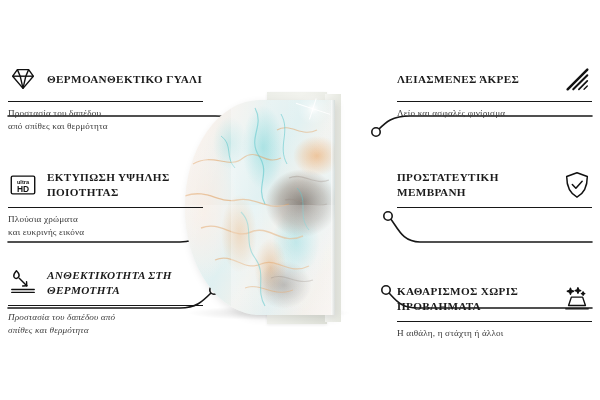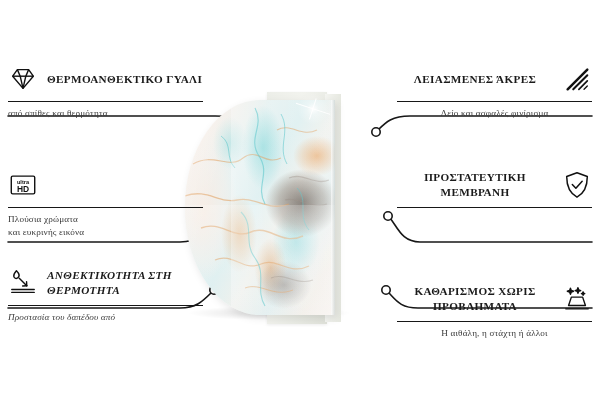--- a/index.html
+++ b/index.html
@@ -70,21 +70,21 @@
   .sparkle:before{width:36px;height:1.4px;transform:translate(-50%,-50%) rotate(18deg);}
   .sparkle:after{width:1.4px;height:22px;transform:translate(-50%,-50%) rotate(18deg);}
   .prodshadow{
     position:absolute;left:4px;top:206px;width:160px;height:14px;
     background:radial-gradient(ellipse at 50% 50%, rgba(0,0,0,.13) 0%, rgba(0,0,0,0) 72%);
   }
 
   
   .feat{position:absolute;width:195px;}
   .feat.left{left:8px;text-align:left;}
-  .feat.right{right:8px;text-align:center;}
+  .feat.right{right:8px;text-align:left;}
 
   .headrow{display:flex;align-items:center;gap:9px;min-height:34px;}
   .feat.right .headrow{flex-direction:row-reverse;}
   .ttl{
     font-size:11.2px;font-weight:700;letter-spacing:.35px;line-height:1.32;
     color:#1b1b1b;text-transform:uppercase;flex:1;
   }
   .rule{height:1px;background:#171717;margin:5px 0 5px;width:100%;}
   .sub{
     font-size:9.2px;line-height:1.45;color:#3a3a3a;letter-spacing:.15px;
@@ -162,33 +162,35 @@
           <path d="M5,13 L16,26 L27,13 L22,6 L10,6 Z"></path>
           <path d="M5,13 L27,13"></path>
             <path d="M10,6 L13,13 L16,26"></path>
             <path d="M22,6 L19,13 L16,26"></path>
         </svg>
       </span>
       <div class="ttl">ΘΕΡΜΟΑΝΘΕΚΤΙΚΟ ΓΥΑΛΙ</div>
     </div>
     <div class="rule"></div>
     <div class="sub">
+      <div>Προστασία του δαπέδου</div>
       <div>από σπίθες και θερμότητα</div>
     </div>
   </div>
 
   <div class="feat left" style="top:168px;">
     <div class="headrow">
       <span class="ico">
         <svg viewBox="0 0 32 32">
           <rect x="3.5" y="6.5" width="25" height="19" rx="1.5" fill="none" stroke="#111" stroke-width="1.5"></rect>
           <text x="16" y="14.6" text-anchor="middle" font-family="Liberation Sans, sans-serif" font-size="6" font-weight="700" fill="#111">ultra</text>
           <text x="16" y="23" text-anchor="middle" font-family="Liberation Sans, sans-serif" font-size="9" font-weight="700" fill="#111">HD</text>
         </svg>
       </span>
+      <div class="ttl">ΕΚΤΥΠΩΣΗ ΥΨΗΛΗΣ ΠΟΙΟΤΗΤΑΣ</div>
     </div>
     <div class="rule"></div>
     <div class="sub">
       <div>Πλούσια χρώματα</div>
       <div>και ευκρινής εικόνα</div>
     </div>
   </div>
 
   <div class="feat left" style="top:266px;font-style:italic;">
     <div class="headrow">
@@ -200,20 +202,21 @@
             <path d="M20,19 L19.8,14.6"></path>
           <path d="M4,23 L28,23"></path>
             <path d="M4,26 L28,26"></path>
         </svg>
       </span>
       <div class="ttl">ΑΝΘΕΚΤΙΚΟΤΗΤΑ ΣΤΗ ΘΕΡΜΟΤΗΤΑ</div>
     </div>
     <div class="rule"></div>
     <div class="sub">
       <div>Προστασία του δαπέδου από</div>
+      <div>σπίθες και θερμότητα</div>
     </div>
   </div>
 
   <div class="feat right" style="top:62px;">
     <div class="headrow">
       <span class="ico">
         <svg viewBox="0 0 32 32" fill="none" stroke="#111" stroke-linecap="round">
           <path d="M6,27 L27,6" stroke-width="2.6"></path>
           <path d="M12,27 L27,12" stroke-width="2.2"></path>
           <path d="M18,27 L27,18" stroke-width="1.8"></path>

